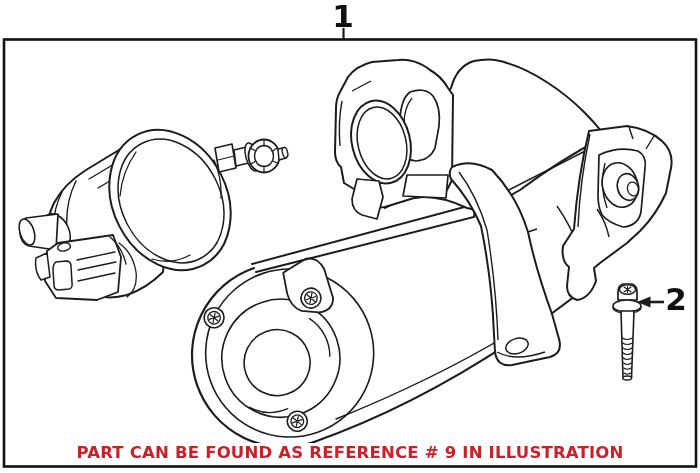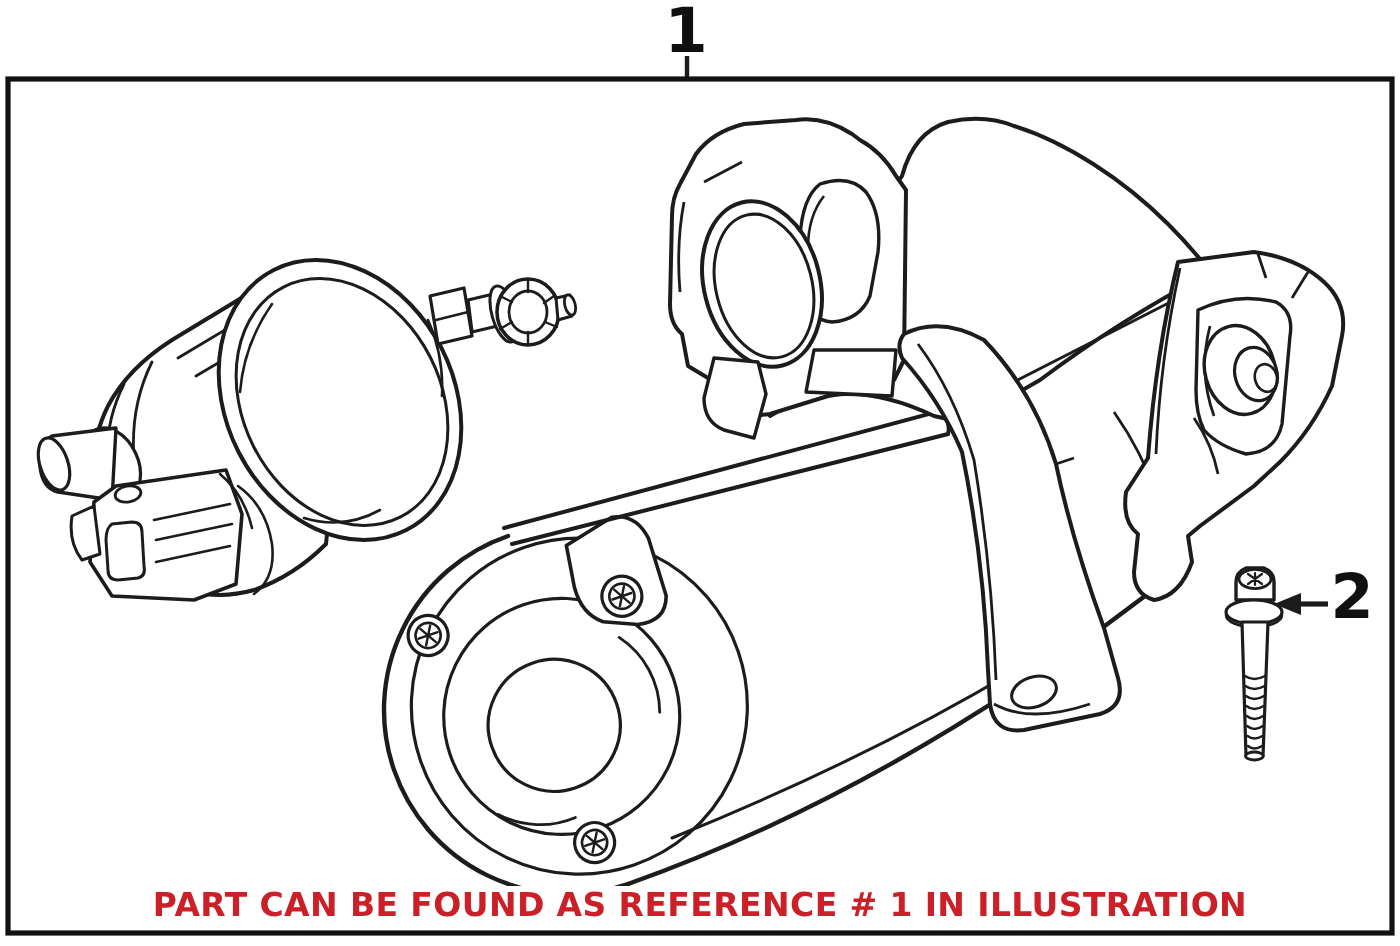--- a/index.html
+++ b/index.html
@@ -143,15 +143,15 @@
     </g>
     <path class="ink nf" stroke-width="2.2" d="M 343.5,28 L 343.5,39"></path>
 
     <rect class="frame" x="4" y="39.5" width="692" height="427"></rect>
   </svg>
 
   <div class="callout callout-1">1</div>
   <div class="callout callout-2">2</div>
 
   <div class="caption-row">
-    <span class="caption">PART CAN BE FOUND AS REFERENCE # 1 IN ILLUSTRATION</span>
+    <span class="caption">PART CAN BE FOUND AS REFERENCE # 9 IN ILLUSTRATION</span>
   </div>
 </div>
 
 </body></html>

